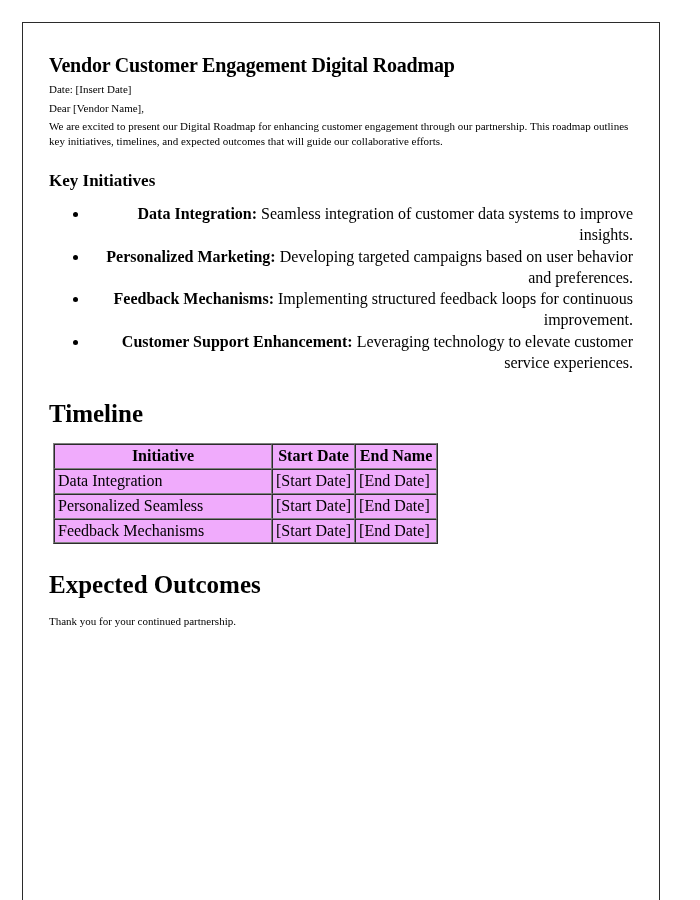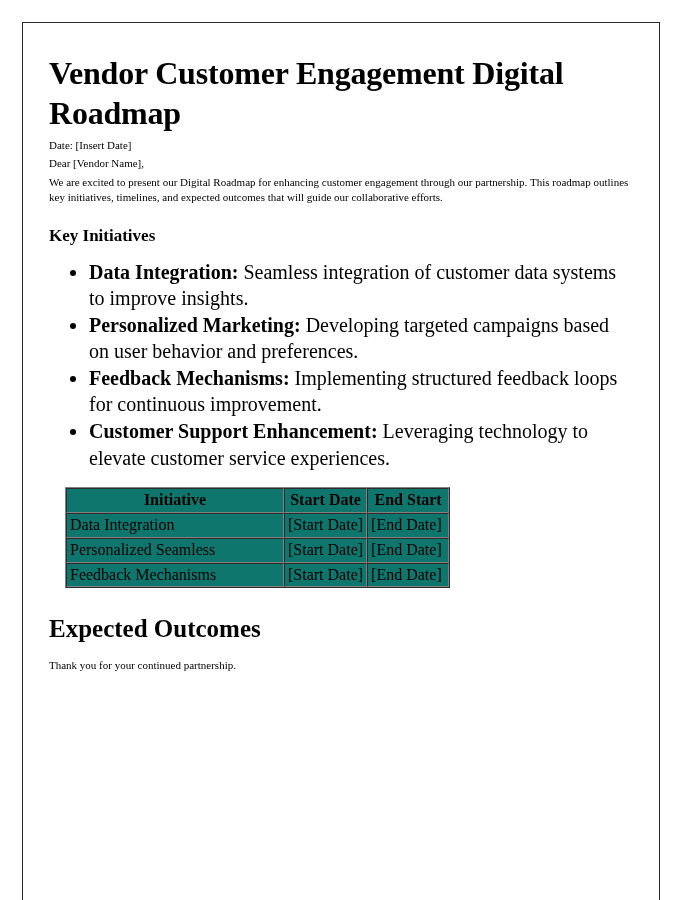--- a/index.html
+++ b/index.html
@@ -28,21 +28,21 @@
     background: #ffffff;
   }
 
   #doc {
     padding: 26px 26px 0 26px;
     box-sizing: border-box;
   }
 
   
   .doc-title {
-    font-size: 32px;
+    font-size: 20px;
     font-weight: bold;
     line-height: 1.26;
     margin: 4px 0 0 0;
     letter-spacing: -0.2px;
   }
 
   .h-major {           
     font-size: 25px;
     font-weight: bold;
     line-height: 1.2;
@@ -62,36 +62,37 @@
     margin: 4px 0 0 0;
   }
 
   
   ul.initiatives {
     margin: 0 0 0 0;
     padding-left: 40px;
     list-style-type: disc;
   }
   ul.initiatives li {
-    font-size: 20px;
+    font-size: 16px;
     line-height: 1.33;
     margin: 0;
     padding: 0;
+    text-align: right;
   }
   ul.initiatives li .lead {
     font-weight: bold;
   }
 
   
   table.timeline {
     border-collapse: separate;
     border-spacing: 0;
     border: 1px outset #808080;
-    margin: 16px;
-    background: #0f766e;
+    margin: 4px;
+    background: #f0abfc;
   }
   table.timeline td,
   table.timeline th {
     border: 1px inset #808080;
     font-size: 16px;
     line-height: 1.3;
     padding: 1px 3px;
     font-weight: normal;
     text-align: left;
     white-space: nowrap;
@@ -127,27 +128,28 @@
         <span class="lead">Personalized Marketing:</span><span> Developing targeted campaigns based on user behavior and preferences.</span>
       </li>
       <li>
         <span class="lead">Feedback Mechanisms:</span><span> Implementing structured feedback loops for continuous improvement.</span>
       </li>
       <li>
         <span class="lead">Customer Support Enhancement:</span><span> Leveraging technology to elevate customer service experiences.</span>
       </li>
     </ul>
 
+    <h2 class="h-major">Timeline</h2>
 
     <table class="timeline">
       <thead>
         <tr>
           <th class="col-initiative">Initiative</th>
           <th class="col-date">Start Date</th>
-          <th class="col-date">End Start</th>
+          <th class="col-date">End Name</th>
         </tr>
       </thead>
       <tbody>
         <tr>
           <td>Data Integration</td>
           <td>[Start Date]</td>
           <td>[End Date]</td>
         </tr>
         <tr>
           <td>Personalized Seamless</td>

